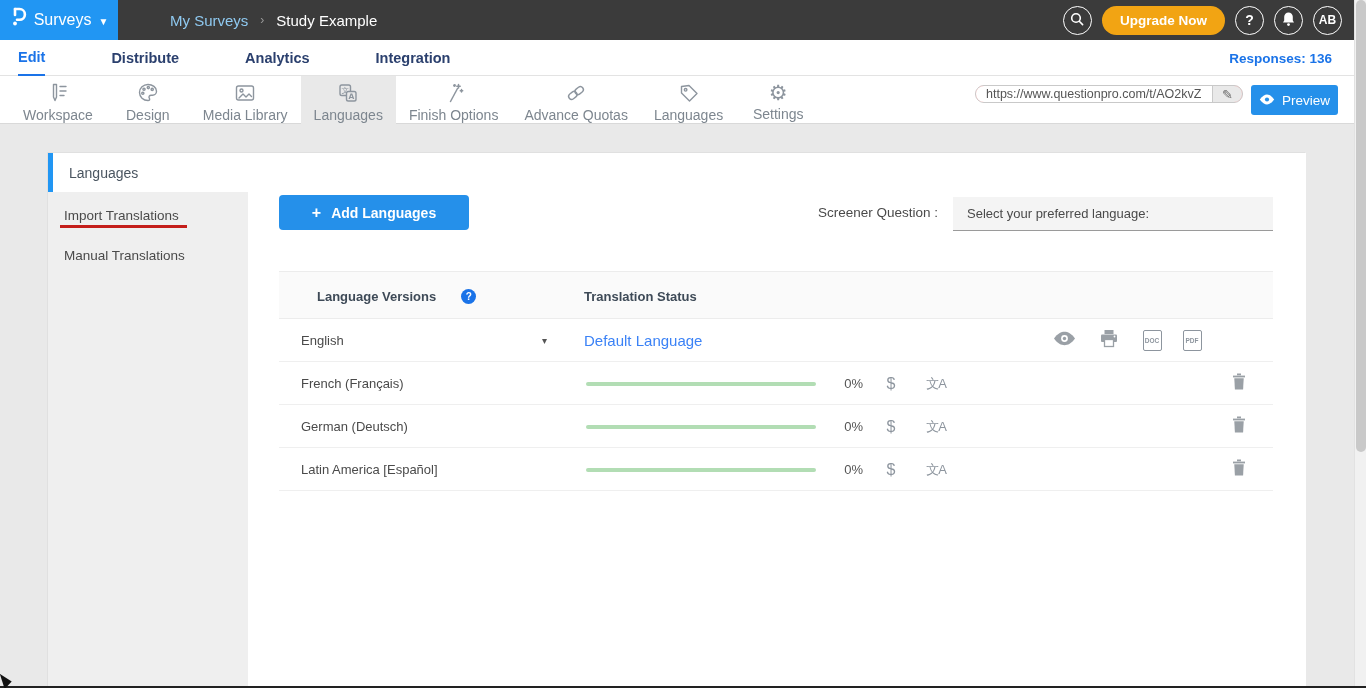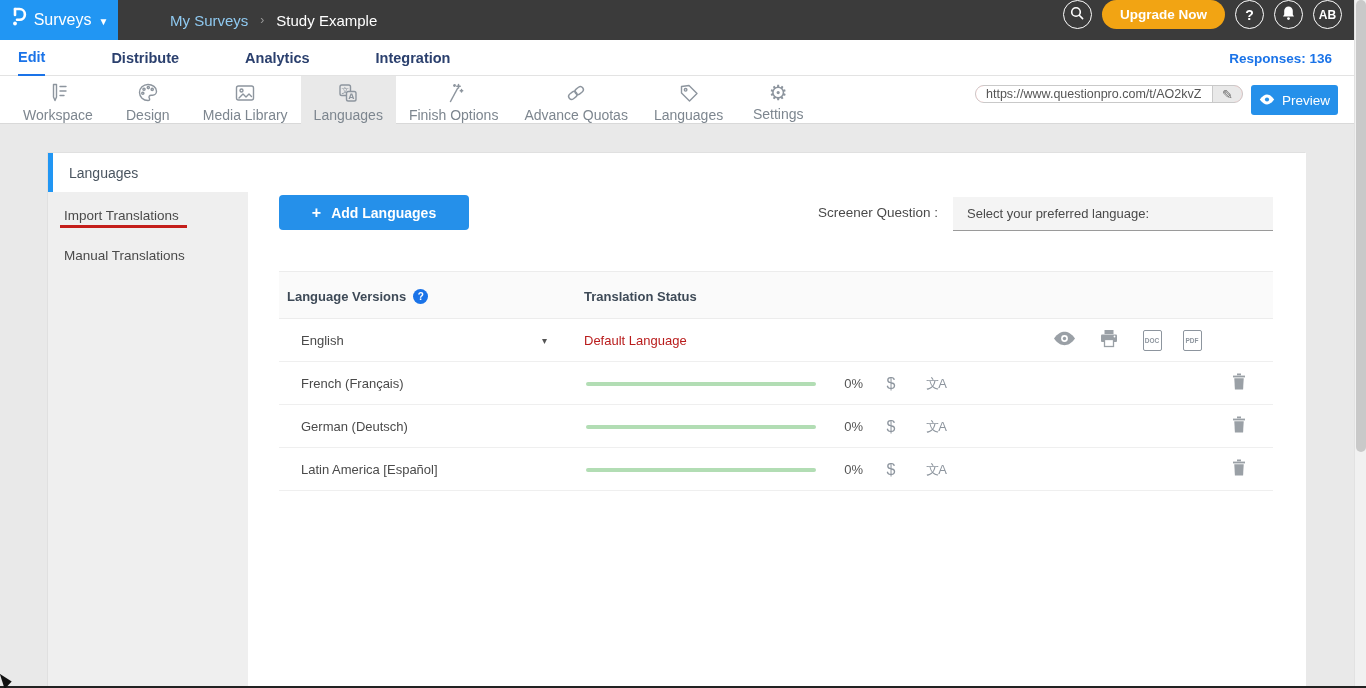--- a/index.html
+++ b/index.html
@@ -13,21 +13,21 @@
 
   
   .topbar{position:absolute;left:0;top:0;width:1366px;height:40px;background:var(--topbar);z-index:5;}
   .brand{position:absolute;left:0;top:0;width:118px;height:40px;background:var(--brand);display:flex;align-items:center;justify-content:center;gap:7px;cursor:pointer;}
   .brand .bname{color:#fff;font-size:16px;}
   .brand .caret{color:#fff;font-size:10px;margin-top:2px;}
   .crumbs{position:absolute;left:170px;top:0;height:40px;display:flex;align-items:center;gap:12px;font-size:15px;}
   .crumb-parent{color:var(--crumb);cursor:pointer;}
   .crumb-sep{color:#9a9a9a;font-size:12px;}
   .crumb-current{color:#fff;}
-  .top-actions{position:absolute;right:24px;top:0;height:40px;display:flex;align-items:flex-start;gap:10px;}
+  .top-actions{position:absolute;right:24px;top:0;height:40px;display:flex;align-items:center;gap:10px;}
   .circle-btn{width:29px;height:29px;border:1.6px solid #fff;border-radius:50%;display:flex;align-items:center;justify-content:center;color:#fff;font-size:14px;font-weight:bold;cursor:pointer;background:transparent;}
   .upgrade{height:29px;padding:0 18px;border-radius:15px;background:var(--orange);color:#fff;font-size:13.5px;font-weight:bold;display:flex;align-items:center;cursor:pointer;border:none;}
 
   
   .tabsbar{position:absolute;left:0;top:40px;width:1366px;height:36px;background:#fff;border-bottom:1px solid #e3e3e3;z-index:4;}
   .tabs{position:absolute;left:18px;top:0;height:36px;display:flex;gap:66px;align-items:center;}
   .tab{font-size:14.5px;font-weight:bold;color:var(--tabinactive);height:36px;display:flex;align-items:center;cursor:pointer;}
   .tab.active{color:var(--link);border-bottom:2px solid var(--link);}
   .responses{position:absolute;right:34px;top:0;height:36px;display:flex;align-items:center;font-size:13.5px;font-weight:bold;color:var(--link);margin-left:39px;}
 
@@ -55,27 +55,27 @@
   .red-underline{position:absolute;left:12px;top:33px;width:127px;height:3px;background:var(--redline);}
 
   .mainarea{position:absolute;left:200px;top:0;width:1058px;height:536px;background:#fff;}
   .addbtn{position:absolute;left:31px;top:42px;width:190px;height:35px;background:var(--accent);border:none;border-radius:4px;color:#fff;font-size:14px;font-weight:bold;display:flex;align-items:center;justify-content:center;gap:10px;cursor:pointer;}
   .addbtn .plus{font-size:16px;font-weight:bold;}
   .screener-label{position:absolute;left:500px;top:52px;width:190px;text-align:right;font-size:13.5px;color:#4a4a4a;}
   .screener-select{position:absolute;left:705px;top:44px;width:320px;height:34px;background:#f4f4f4;border:none;border-bottom:1px solid #9a9a9a;display:flex;align-items:center;padding-left:14px;font-size:13px;color:#4a4a4a;cursor:pointer;}
 
   .ltable{position:absolute;left:31px;top:118px;width:994px;}
   .thead{position:relative;height:48px;background:#fafafa;border-top:1px solid #ececec;border-bottom:1px solid #ececec;}
-  .th-lang{position:absolute;left:8px;top:0;height:48px;display:flex;align-items:center;gap:7px;font-size:13px;font-weight:bold;color:#3e4a57;text-align:right;}
+  .th-lang{position:absolute;left:38px;top:0;height:48px;display:flex;align-items:center;gap:25px;font-size:13px;font-weight:bold;color:#3e4a57;text-align:right;}
   .helpdot{width:15px;height:15px;border-radius:50%;background:var(--link);color:#fff;font-size:10px;font-weight:bold;display:flex;align-items:center;justify-content:center;cursor:pointer;}
   .th-status{position:absolute;left:305px;top:0;height:48px;display:flex;align-items:center;font-size:13px;font-weight:bold;color:#3e4a57;}
   .trow{position:relative;height:43px;border-bottom:1px solid #efefef;background:#fff;}
   .cell-name{position:absolute;left:22px;top:0;height:43px;display:flex;align-items:center;font-size:13px;color:#4a4a4a;}
   .cell-caret{position:absolute;left:263px;top:0;height:43px;display:flex;align-items:center;font-size:10px;color:#555;cursor:pointer;}
-  .cell-status{position:absolute;left:305px;top:0;height:43px;display:flex;align-items:center;font-size:13px;color:#b91c1c;}
+  .cell-status{position:absolute;left:305px;top:0;height:43px;display:flex;align-items:center;font-size:15px;color:#3b82f6;}
   .pbar{position:absolute;left:307px;top:20px;width:230px;height:4px;border-radius:2px;background:var(--green);}
   .pct{position:absolute;left:552px;top:0;width:32px;height:43px;display:flex;align-items:center;justify-content:flex-end;font-size:13px;color:#555;}
   .dollar{position:absolute;left:602px;top:0;width:20px;height:43px;display:flex;align-items:center;justify-content:center;font-size:16px;color:var(--icon);cursor:pointer;}
   .translit{position:absolute;left:644px;top:0;width:26px;height:43px;display:flex;align-items:center;justify-content:center;font-size:13px;color:var(--icon);cursor:pointer;letter-spacing:-1px;}
   .rowicon{position:absolute;top:0;height:43px;display:flex;align-items:center;justify-content:center;cursor:pointer;}
   .ic-eye{left:772px;width:26px;}
   .ic-print{left:818px;width:24px;}
   .ic-doc{left:862px;width:22px;}
   .ic-pdf{left:902px;width:22px;}
   .ic-trash{left:950px;width:20px;}

